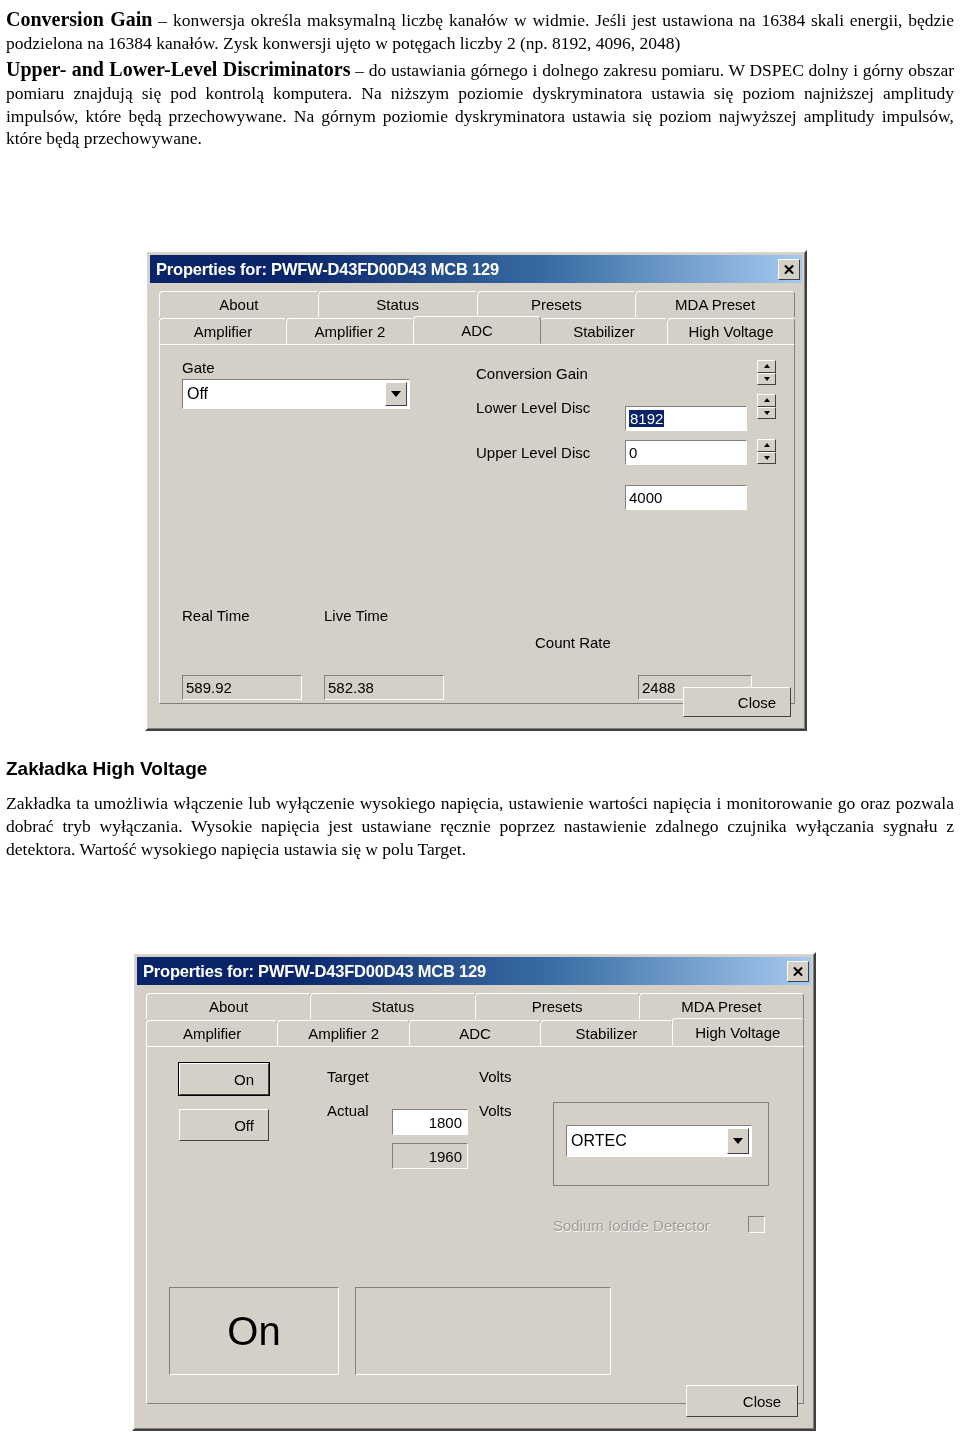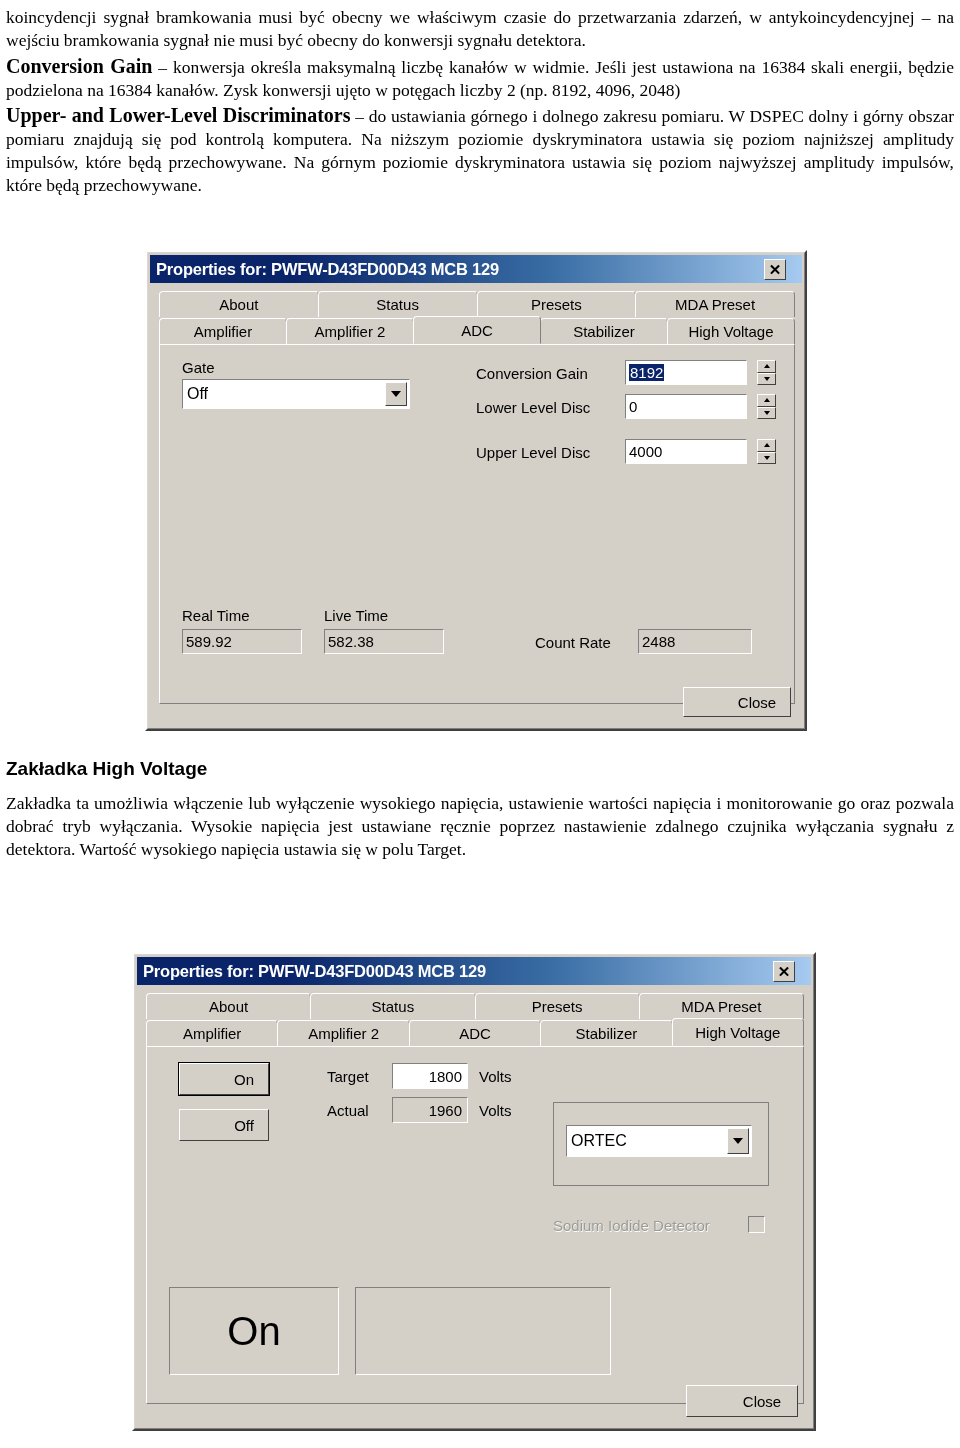--- a/index.html
+++ b/index.html
@@ -47,21 +47,21 @@
     border-right:1px solid #808080;
     border-bottom:1px solid #808080;
     pointer-events:none;
   }
 
   .titlebar {
     height:28px;
     margin:3px 3px 0 3px;
     background:linear-gradient(to right,#0a246a 0%,#0a246a 22%,#3a6ea5 62%,#a6caf0 100%);
     display:flex; align-items:center;
-    padding:0 16px 0 6px;
+    padding:0 2px 0 6px;
   }
   .titlebar-text {
     color:#ffffff;
     font-family:"Liberation Sans", sans-serif;
     font-weight:bold;
     font-size:16.5px;
     letter-spacing:-0.2px;
     white-space:nowrap;
     flex:1;
   }
@@ -135,20 +135,21 @@
     border-top:1.5px solid #808080;
     border-left:1.5px solid #808080;
     border-right:1.5px solid #ffffff;
     border-bottom:1.5px solid #ffffff;
     font-family:"Liberation Sans", sans-serif;
     font-size:15px;
     color:#000;
     display:flex; align-items:center;
     padding:0 3px;
     overflow:hidden;
+    margin-top:46px;
   }
   .sunken.readonly { background:#d4d0c8; }
   .sunken.numright { justify-content:flex-end; padding-right:5px; }
 
   .combo {
     position:relative;
     background:#ffffff;
     border-top:1.5px solid #808080;
     border-left:1.5px solid #808080;
     border-right:1.5px solid #ffffff;
@@ -244,21 +245,20 @@
     display:flex; align-items:center; justify-content:center;
     font-family:"Liberation Sans", sans-serif;
     font-size:40px;
     color:#000;
   }
 </style>
 </head>
 <body>
 
 <div class="doc-body">
-  <p class="para">koincydencji sygnał bramkowania musi być obecny we właściwym czasie do przetwarzania zdarzeń, w antykoincydencyjnej – na wejściu bramkowania sygnał nie musi być obecny do konwersji sygnału detektora.</p>
   <p class="para"><span class="b" style="font-size:20px">Conversion Gain</span><span> – konwersja określa maksymalną liczbę kanałów w widmie. Jeśli jest ustawiona na 16384 skali energii, będzie podzielona na 16384 kanałów. Zysk konwersji ujęto w potęgach liczby 2 (np. 8192, 4096, 2048)</span></p>
   <p class="para"><span class="b" style="font-size:20px">Upper- and Lower-Level Discriminators</span><span> – do ustawiania górnego i dolnego zakresu pomiaru. W DSPEC dolny i górny obszar pomiaru znajdują się pod kontrolą komputera. Na niższym poziomie dyskryminatora ustawia się poziom najniższej amplitudy impulsów, które będą przechowywane. Na górnym poziomie dyskryminatora ustawia się poziom najwyższej amplitudy impulsów, które będą przechowywane.</span></p>
 </div>
 
 <div class="dialog" id="dlg-adc" style="left:145px; top:250px; width:662px; height:481px;">
   <div class="dialog-inner-edge"></div>
 
   <div class="titlebar">
     <span class="titlebar-text">Properties for: PWFW-D43FD00D43 MCB 129</span>
     <div class="title-close">✕</div>

